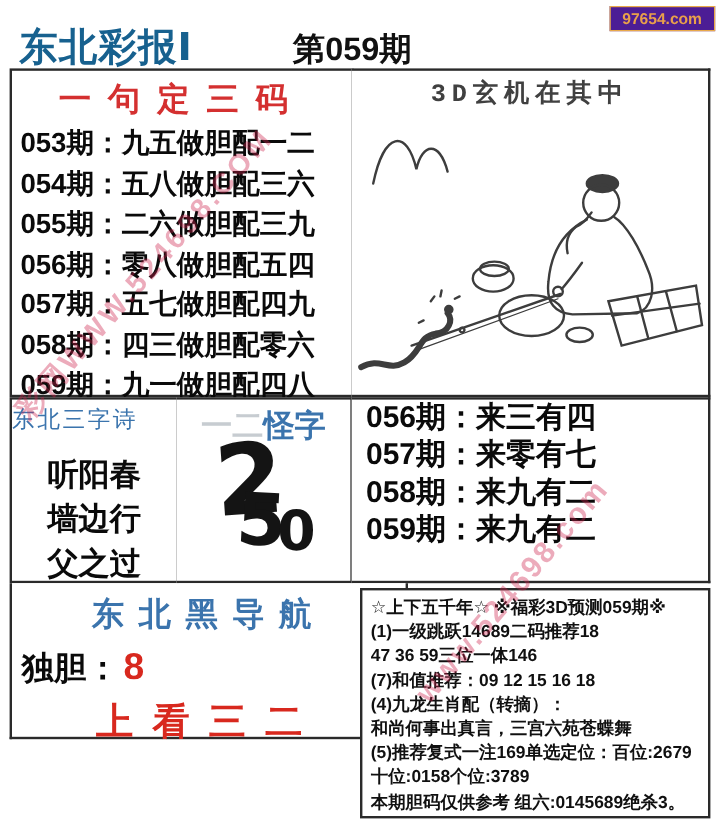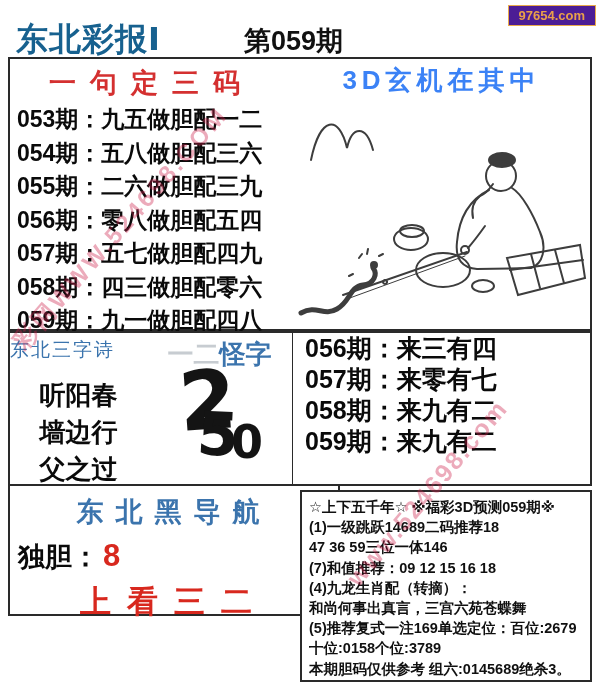--- a/index.html
+++ b/index.html
@@ -20,21 +20,21 @@
   #box-poem{left:8px;top:331px;width:141px;height:155px;}
   #box-strange{left:147px;top:331px;width:147px;height:155px;border-left:none;}
   #box-riddle{left:293px;top:331px;width:299px;height:155px;border-left:none;}
   #box-blacknav{left:8px;top:486px;width:332px;height:130px;border-top:none;}
   #box-predict{left:300px;top:490px;width:292px;height:192px;}
   
   .sentence-title{margin-top:6px;text-align:center;font-size:27px;font-weight:bold;color:#d43030;letter-spacing:14px;}
   .sentence-rows{margin-top:2px;padding-left:7px;}
   .sentence-row{font-size:23px;font-weight:bold;line-height:33.5px;white-space:nowrap;color:#0a0a0a;}
   
-  .sage-title{margin-top:4px;text-align:center;font-size:26px;font-weight:bold;color:#3b82f6;letter-spacing:5px;}
+  .sage-title{margin-top:4px;text-align:center;font-size:21px;font-weight:bold;color:#404040;letter-spacing:5px;font-family:Liberation Mono, monospace;}
   
   .small-title-blue{margin-top:4px;text-align:left;font-size:19px;font-weight:normal;color:#3b74ad;letter-spacing:2px;}
   .poem-lines{margin-top:14px;text-align:center;}
   .poem-line{font-size:26px;font-weight:bold;line-height:37px;color:#0a0a0a;}
   
   .strange-title{margin-top:4px;text-align:center;font-size:26px;font-weight:bold;color:#3b74ad;}
   .strange-prefix{color:#9aa4ac;opacity:.55;}
   .glyph-area{position:absolute;left:0;top:26px;right:0;bottom:0;}
   .glyph{position:absolute;font-weight:900;color:#141414;font-family:"DejaVu Sans",sans-serif;}
   .glyph-top{left:32px;top:-6px;font-size:82px;transform:rotate(-4deg);}

